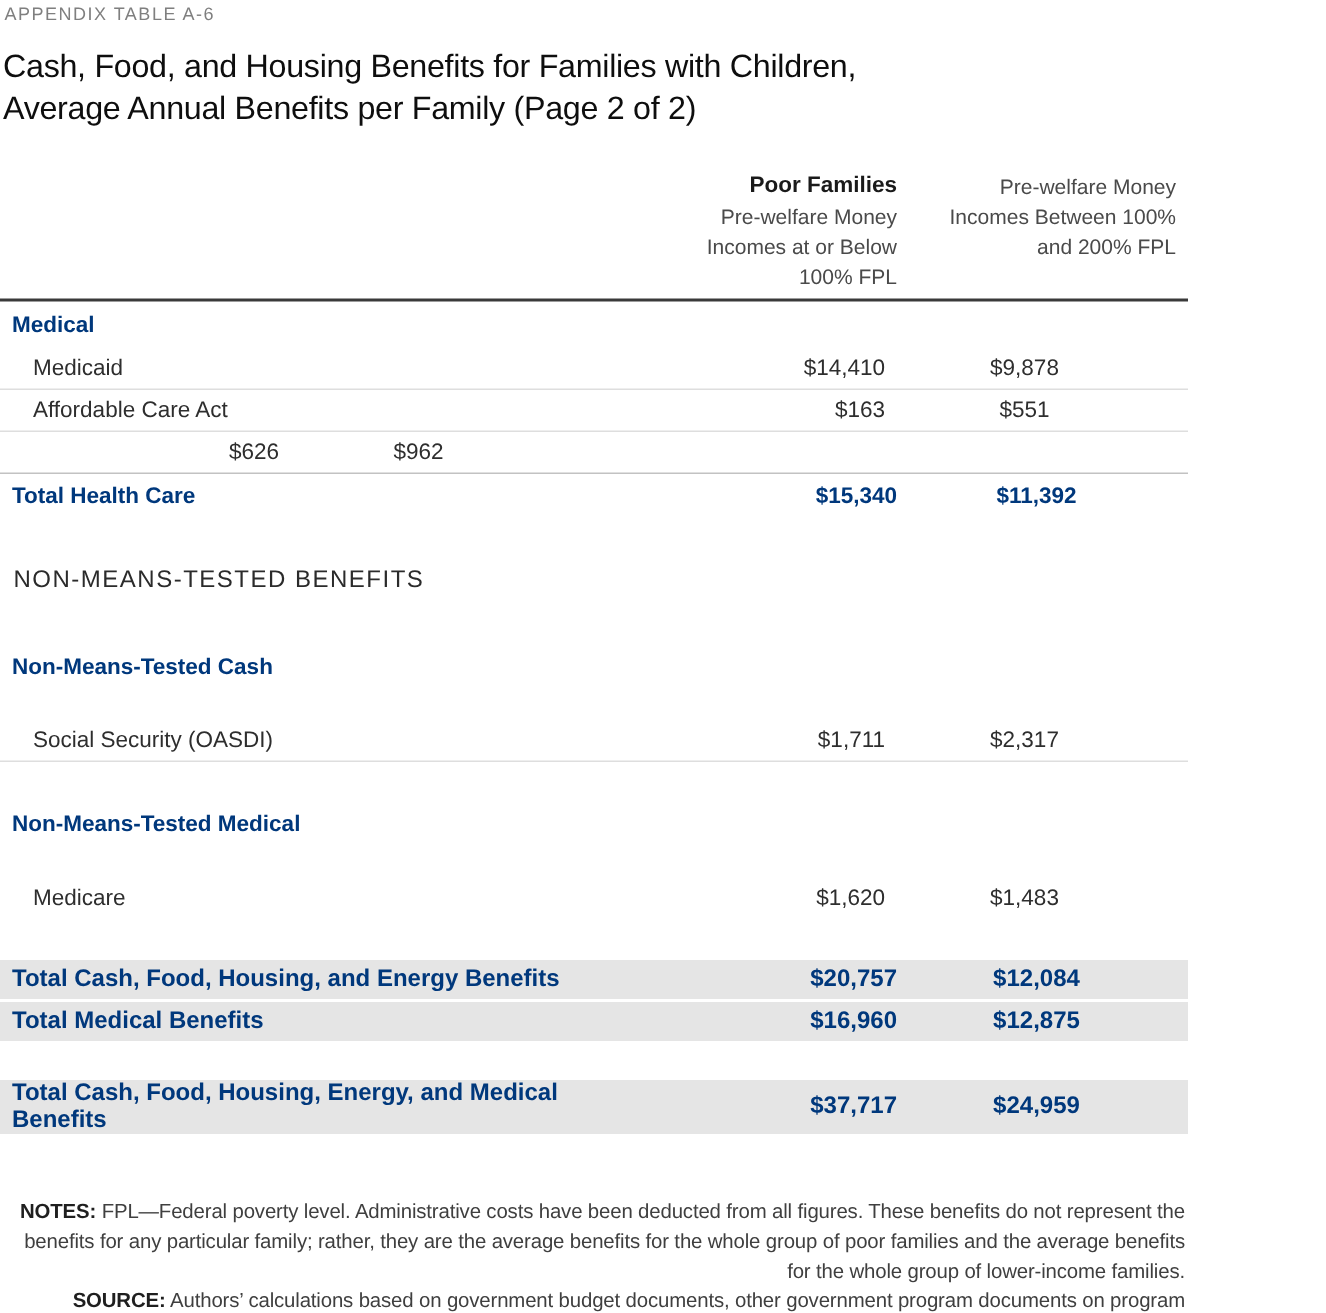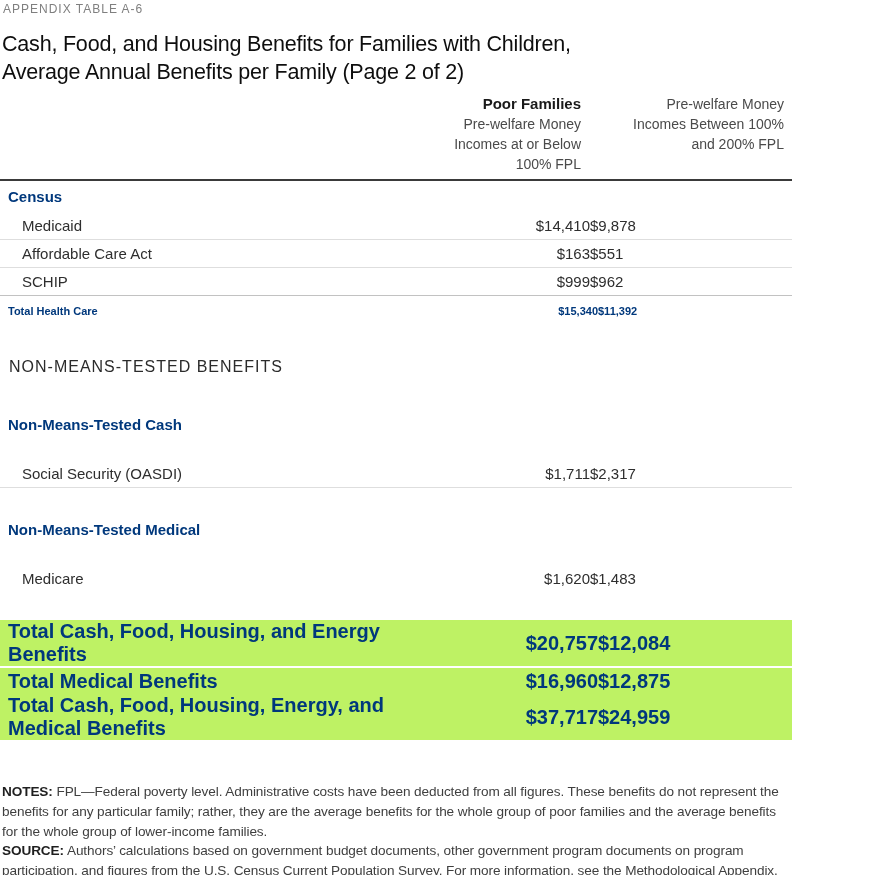--- a/index.html
+++ b/index.html
@@ -11,68 +11,68 @@
   
   .appendix-label{
     font-size:12px;color:#7f7f7f;letter-spacing:1px;padding-left:3px;
   }
   .title{
     margin-top:14px;padding-left:2px;
     font-size:21.5px;line-height:28px;font-weight:400;color:#0e0e0e;
     letter-spacing:-0.2px;
   }
   
-  .col-headers{display:flex;margin-top:8px;padding:0 8px;gap:17px;}
+  .col-headers{display:flex;margin-top:28px;padding:0 8px;}
   .col-headers .spacer{flex:1;}
   .colhead{text-align:right;}
   .colhead .col-name{font-size:15px;font-weight:700;color:#1a1a1a;line-height:20px;}
   .colhead .col-sub{font-size:14px;color:#4a4a4a;line-height:20px;}
   .c1{width:170px;}
   .c2{width:186px;}
   .header-rule{height:2px;background:#3a3a3a;margin-top:5px;}
   
   .sec-header{
     display:flex;align-items:center;min-height:31px;padding:0 8px;
     font-size:15px;font-weight:700;color:#00387c;
   }
   .t-row{
     display:flex;align-items:center;min-height:27px;padding:0 16px;
     font-size:15px;color:#2e2e2e;
   }
   .t-row .label{flex:1;padding-left:6px;}
   .v1{width:170px;text-align:right;}
-  .v2{width:186px;text-align:left;}
+  .v2{width:186px;text-align:center;}
   .b-light{border-bottom:1px solid #dedede;}
   .b-mid{border-bottom:1px solid #c2c2c2;}
   .total-row{
     display:flex;align-items:center;min-height:29px;padding:0 8px;
-    font-size:11px;font-weight:700;color:#00387c;
+    font-size:15px;font-weight:700;color:#00387c;
   }
   .total-row .label{flex:1;}
   
   .nmt-heading{
     margin-top:32px;padding-left:9px;
     font-size:16px;letter-spacing:1px;color:#2b2b2b;line-height:20px;
   }
   .mt-cash-header{margin-top:32px;}
   .mt-medical-header{margin-top:26px;}
   .first-data-row{margin-top:20px;}
   
   .gt-block{margin-top:28px;}
   .gt-row{
     display:flex;align-items:center;min-height:26px;padding:0 8px;
-    background:#bef264;font-size:20px;font-weight:700;color:#00387c;
+    background:#e5e5e5;font-size:16px;font-weight:700;color:#00387c;
   }
   .gt-row .label{flex:1;}
   .gt-gap{height:2px;background:#ffffff;}
-  .gt-final{min-height:31px;}
+  .gt-final{margin-top:26px;min-height:31px;}
   
   .notes-block{margin-top:42px;padding:0 2px;}
   .note-par{
-    font-size:13.6px;line-height:19.8px;color:#3f3f3f;letter-spacing:-0.1px;
+    font-size:13.6px;line-height:19.8px;color:#3f3f3f;letter-spacing:-0.1px;text-align:right;
   }
   .note-par .note-label{font-weight:700;color:#1f1f1f;}
 </style>
 </head>
 <body>
 
 <div class="page">
 
   <div class="appendix-label">APPENDIX TABLE A-6</div>
 
@@ -91,35 +91,34 @@
     </div>
     <div class="colhead c2">
       <div class="col-sub">Pre-welfare Money</div>
       <div class="col-sub">Incomes Between 100%</div>
       <div class="col-sub">and 200% FPL</div>
     </div>
   </div>
 
   <div class="header-rule"></div>
 
-  <div class="sec-header">Census</div>
+  <div class="sec-header">Medical</div>
 
   <div class="t-row b-light">
     <div class="label">Medicaid</div>
     <div class="v1">$14,410</div>
     <div class="v2">$9,878</div>
   </div>
   <div class="t-row b-light">
     <div class="label">Affordable Care Act</div>
     <div class="v1">$163</div>
     <div class="v2">$551</div>
   </div>
   <div class="t-row b-mid">
-    <div class="label">SCHIP</div>
-    <div class="v1">$999</div>
+    <div class="v1">$626</div>
     <div class="v2">$962</div>
   </div>
   <div class="total-row">
     <div class="label">Total Health Care</div>
     <div class="v1">$15,340</div>
     <div class="v2">$11,392</div>
   </div>
 
   <div class="nmt-heading">NON-MEANS-TESTED BENEFITS</div>
 

